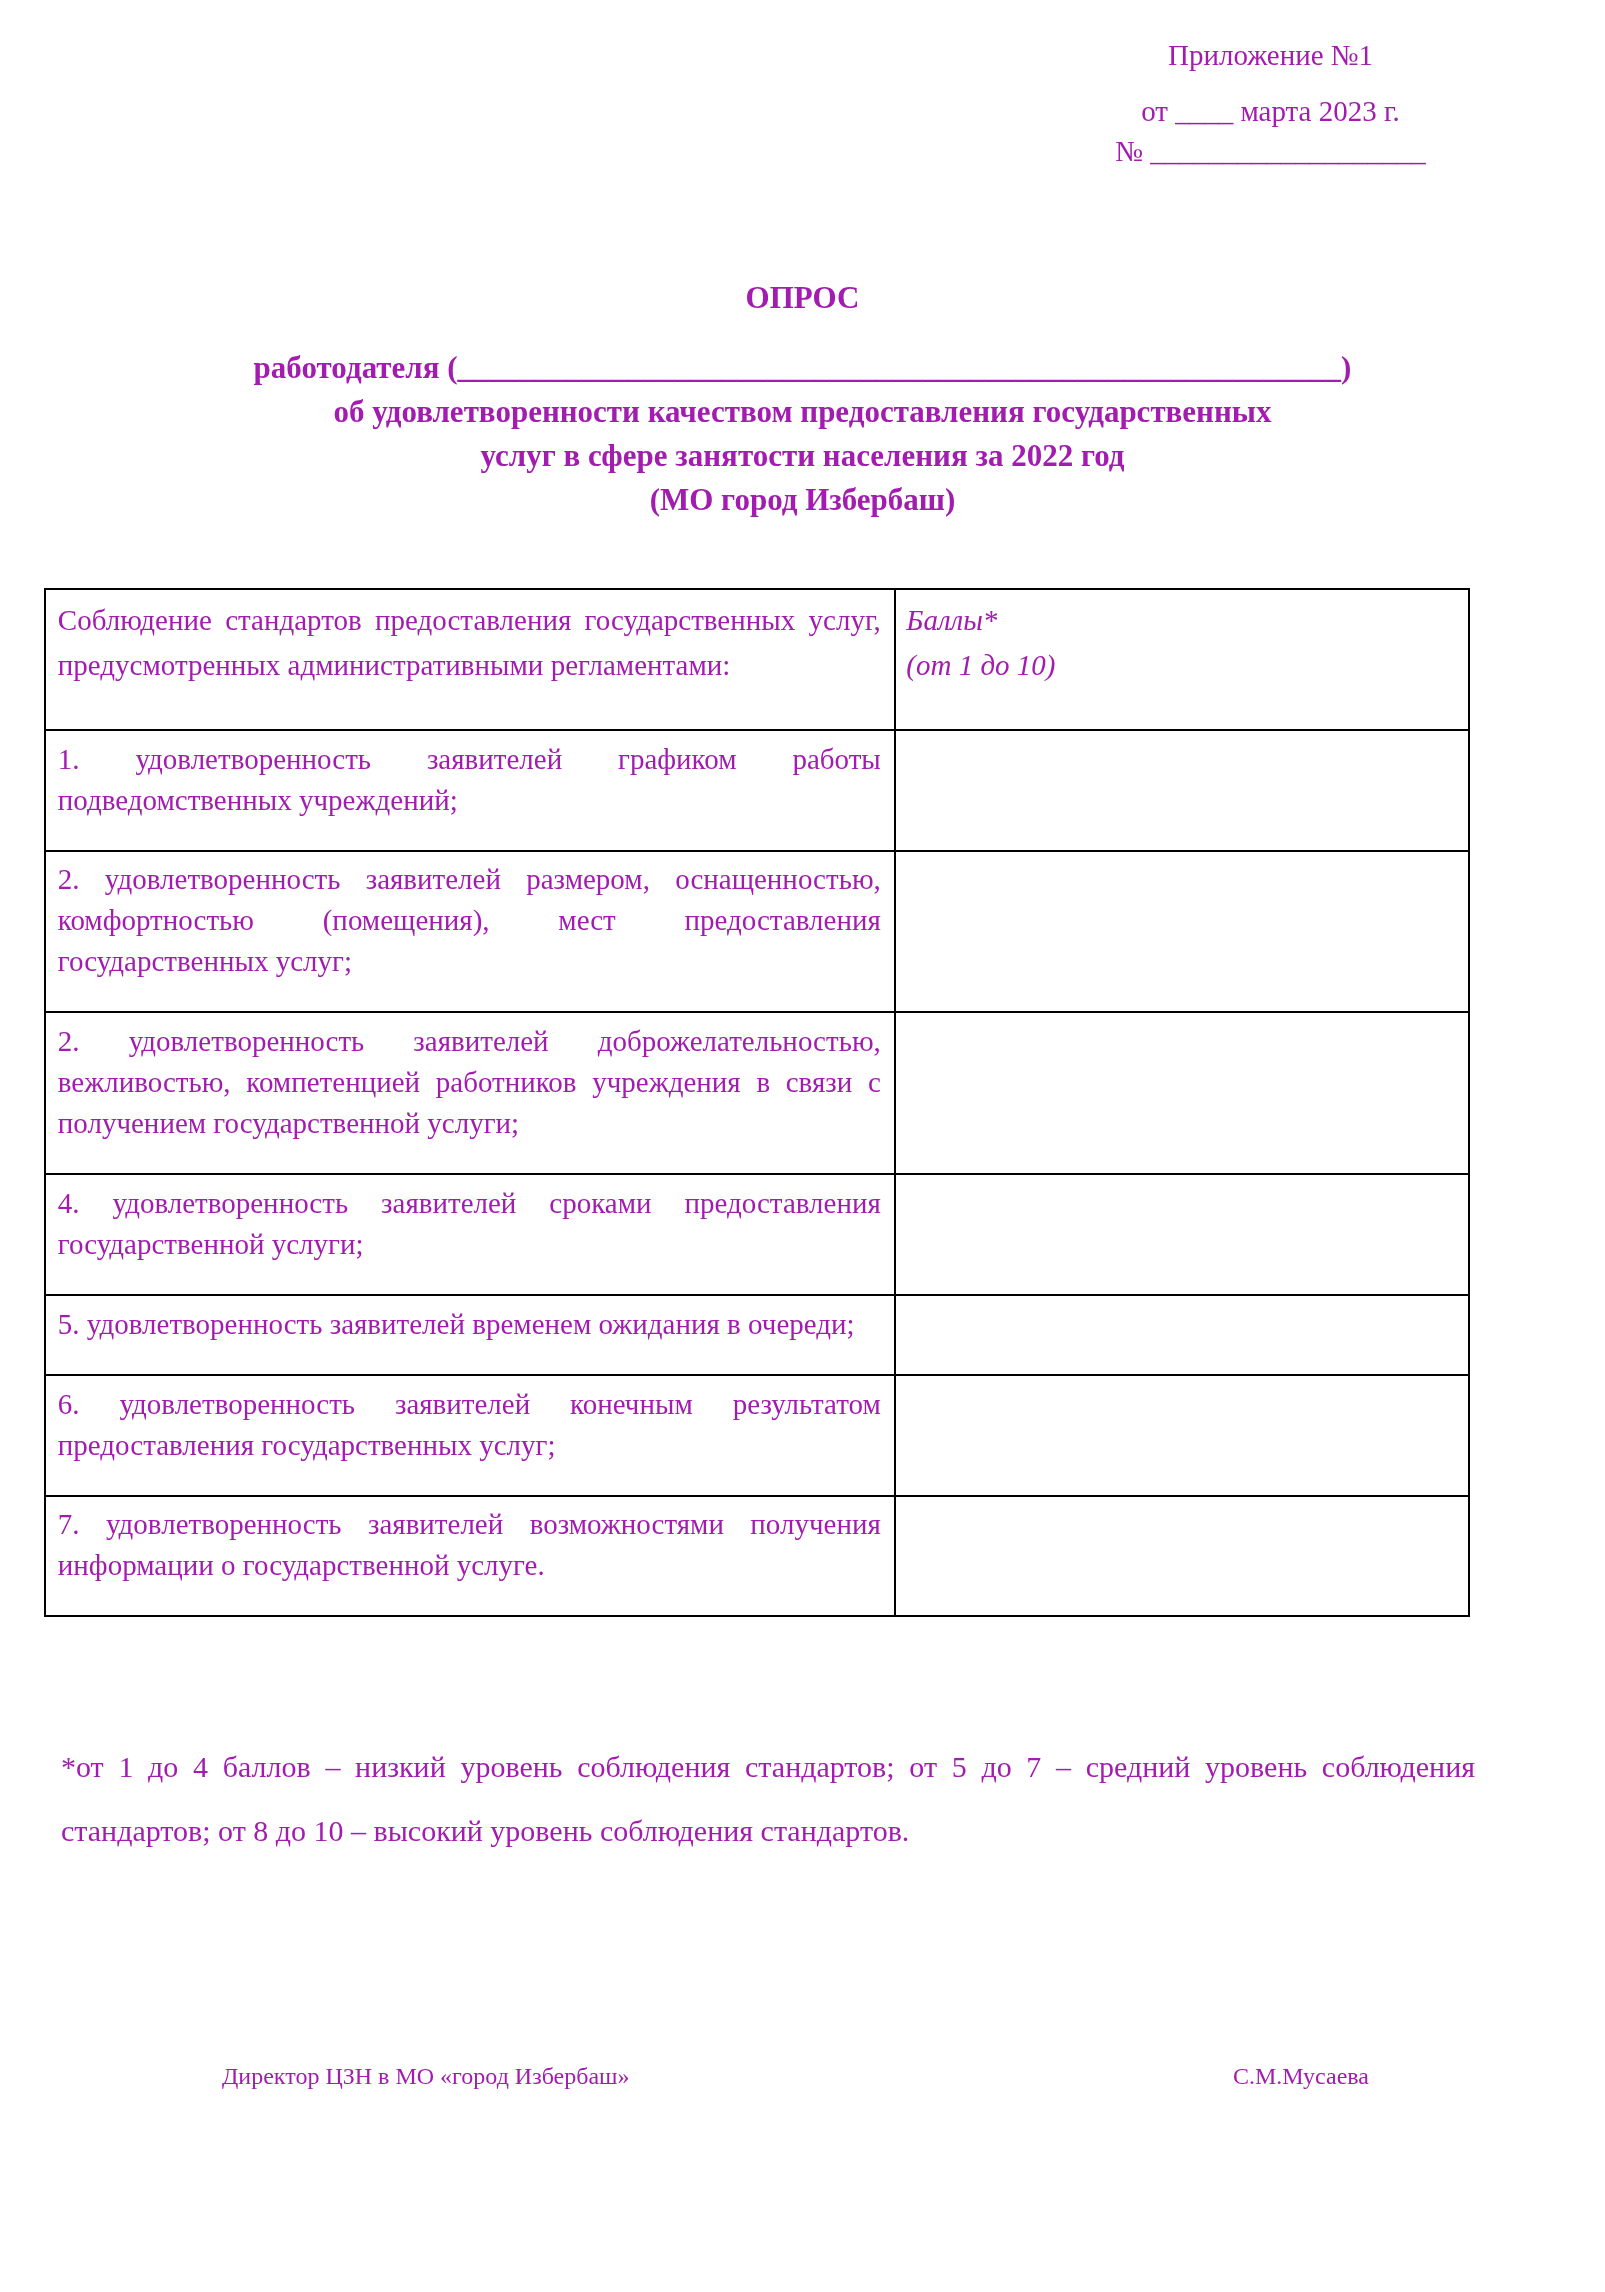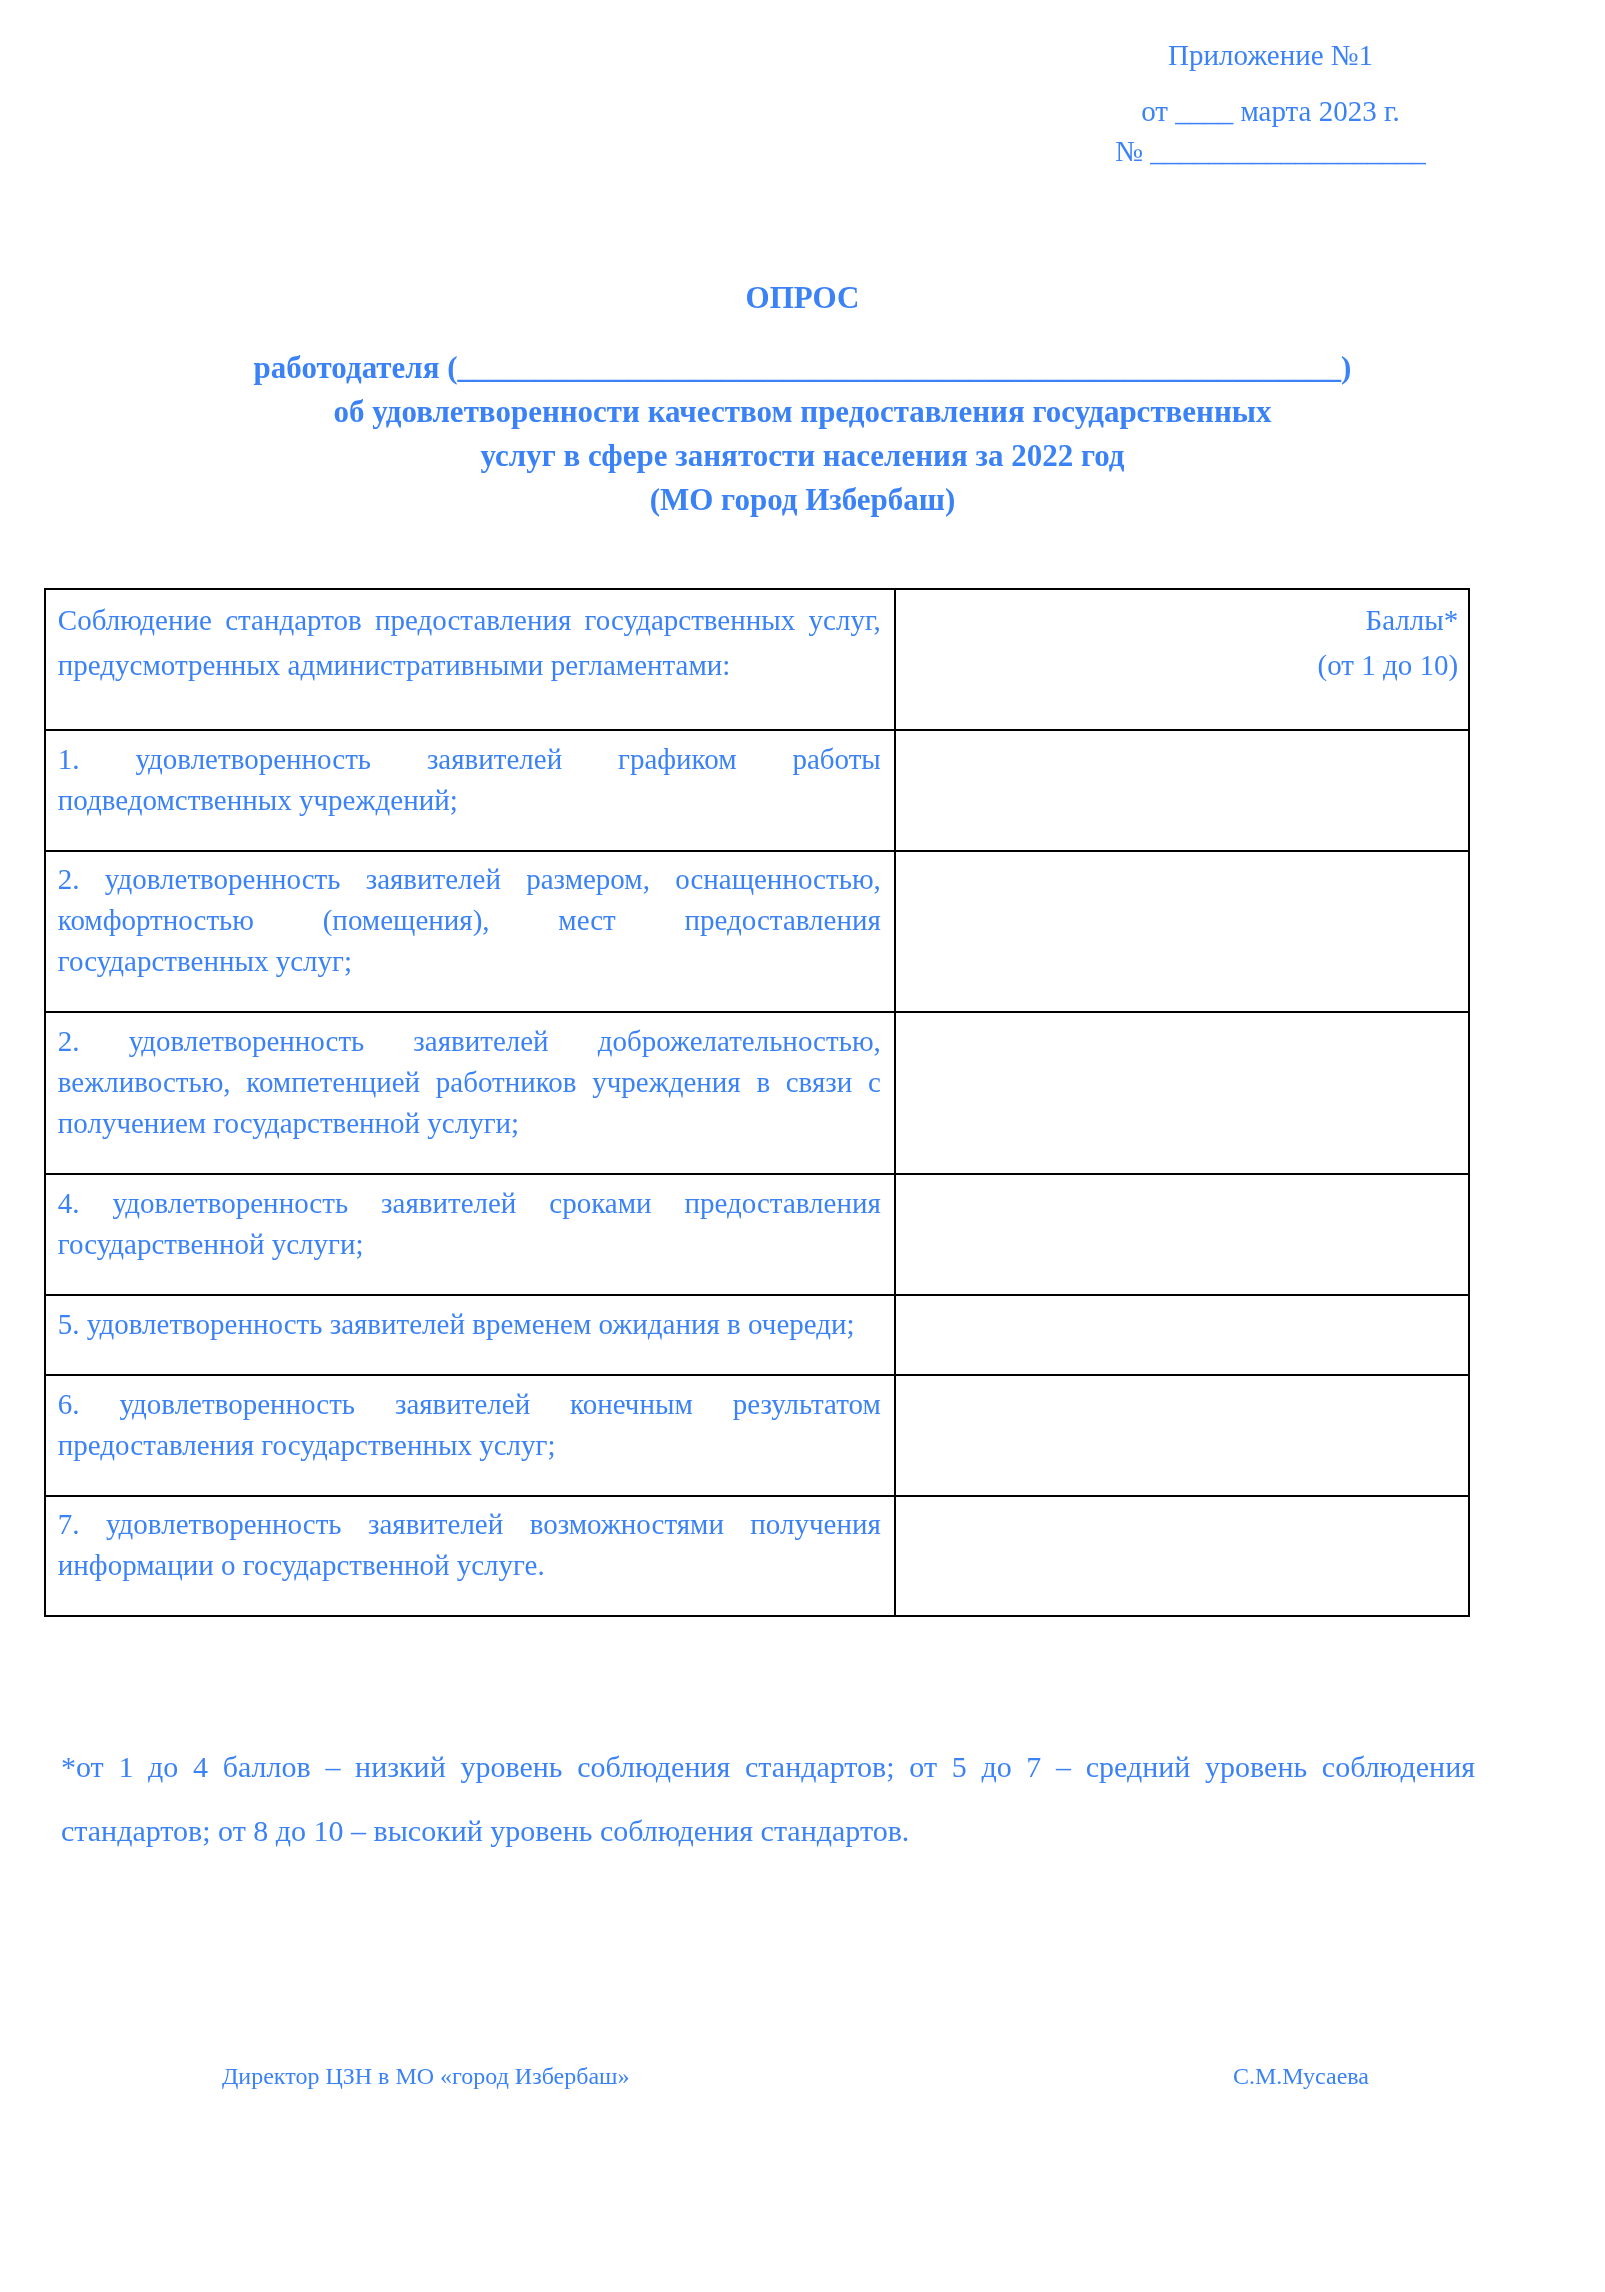--- a/index.html
+++ b/index.html
@@ -2,21 +2,21 @@
 <html><head>
 <meta charset="utf-8">
 <style>
   html, body { margin:0; padding:0; background:#e8e8e8; }
   .page {
     position: relative;
     width: 1605px;
     height: 2293px;
     margin: 0 auto;
     background: #ffffff;
-    color: #3b82f6;
+    color: #a21caf;
     font-family: "Liberation Serif", "DejaVu Serif", serif;
     overflow: hidden;
   }
 
   
   .corner {
     position: absolute;
     top: 35px;
     right: 116px;
     width: 437px;
@@ -54,23 +54,24 @@
     vertical-align: top;
     background: #fff;
   }
   .survey-table td.q {
     width: 823px;
     text-align: justify;
     padding: 7.8px 13.7px 29px 11.8px;
     line-height: 41px;
   }
   .survey-table td.s {
-    text-align: right;
+    text-align: left;
     padding: 7.8px 9.8px;
     line-height: 45px;
+    font-style: italic;
   }
   .survey-table td.q.hdr { padding-bottom: 41px; line-height: 45px; }
 
   
   .footnote {
     position: absolute;
     top: 1735px;
     left: 61px;
     width: 1414px;
     margin: 0;

